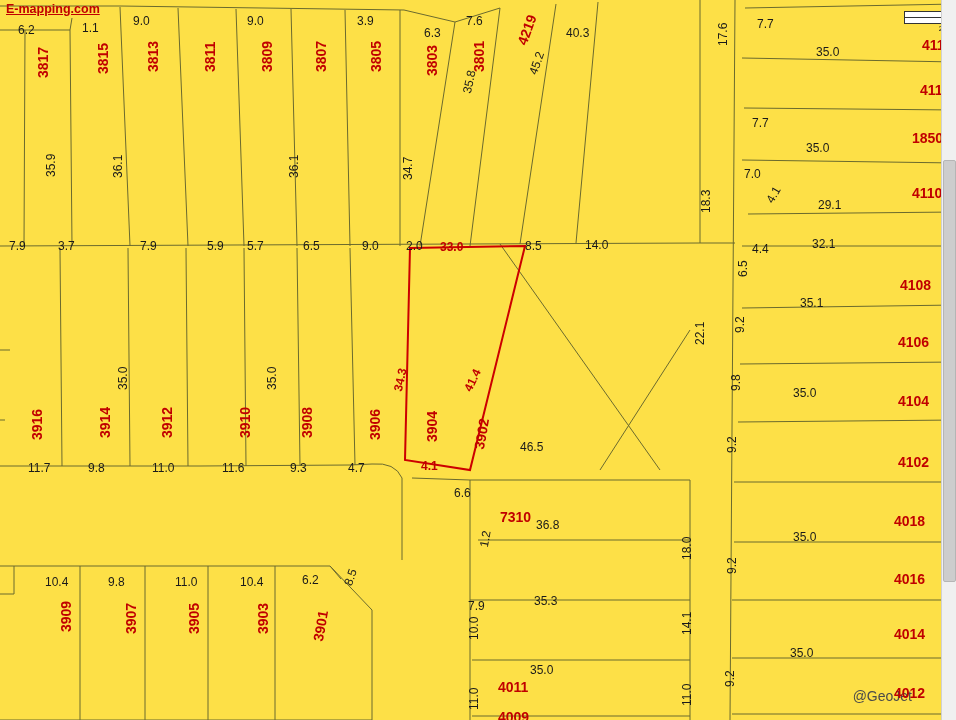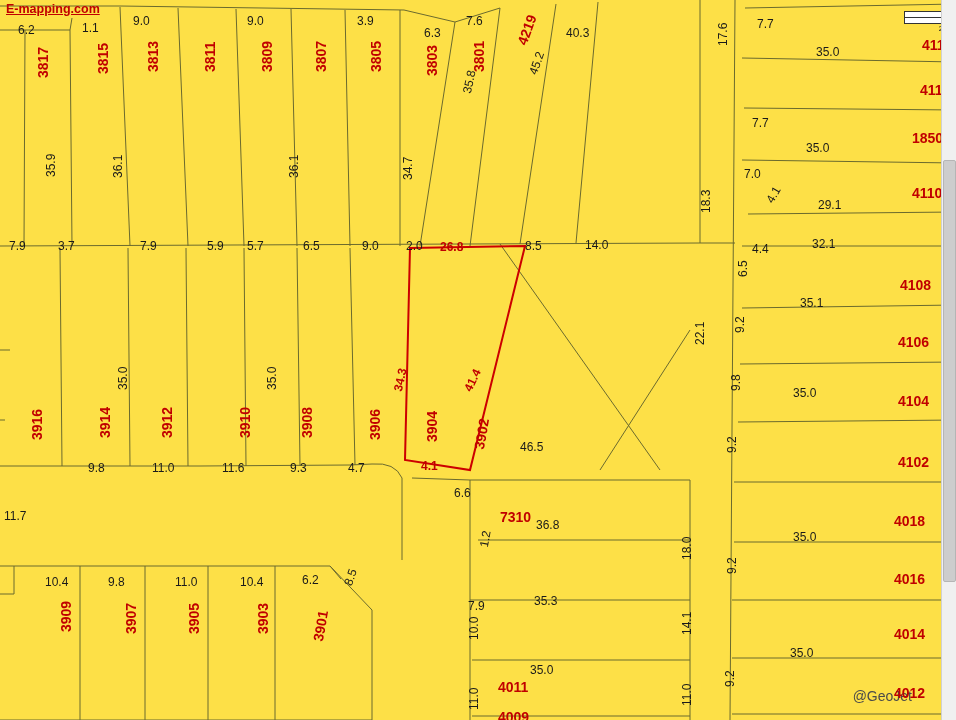--- a/index.html
+++ b/index.html
@@ -278,21 +278,21 @@
       <div class="lbl dim" style="left: 737px; top: 277px; transform: rotate(-90deg);">6.5</div>
       <div class="lbl dim" style="left: 800px; top: 297px; transform: rotate(0deg);">35.1</div>
       <div class="lbl dim" style="left: 734px; top: 333px; transform: rotate(-90deg);">9.2</div>
       <div class="lbl dim" style="left: 694px; top: 345px; transform: rotate(-90deg);">22.1</div>
       <div class="lbl dim" style="left: 730px; top: 391px; transform: rotate(-90deg);">9.8</div>
       <div class="lbl dim" style="left: 793px; top: 387px; transform: rotate(0deg);">35.0</div>
       <div class="lbl dim" style="left: 117px; top: 390px; transform: rotate(-90deg);">35.0</div>
       <div class="lbl dim" style="left: 266px; top: 390px; transform: rotate(-90deg);">35.0</div>
       <div class="lbl dim" style="left: 950px; top: 449px; transform: rotate(-90deg);">9.2</div>
       <div class="lbl dim" style="left: 726px; top: 453px; transform: rotate(-90deg);">9.2</div>
-      <div class="lbl dim" style="left: 4px; top: 462px; transform: rotate(0deg); margin-top: 48px;">11.7</div>
+      <div class="lbl dim" style="left: 28px; top: 462px; transform: rotate(0deg);">11.7</div>
       <div class="lbl dim" style="left: 88px; top: 462px; transform: rotate(0deg);">9.8</div>
       <div class="lbl dim" style="left: 152px; top: 462px; transform: rotate(0deg);">11.0</div>
       <div class="lbl dim" style="left: 222px; top: 462px; transform: rotate(0deg);">11.6</div>
       <div class="lbl dim" style="left: 290px; top: 462px; transform: rotate(0deg);">9.3</div>
       <div class="lbl dim" style="left: 348px; top: 462px; transform: rotate(0deg);">4.7</div>
       <div class="lbl dim" style="left: 520px; top: 441px; transform: rotate(0deg);">46.5</div>
       <div class="lbl dim" style="left: 454px; top: 487px; transform: rotate(0deg);">6.6</div>
       <div class="lbl dim" style="left: 793px; top: 531px; transform: rotate(0deg);">35.0</div>
       <div class="lbl dim" style="left: 726px; top: 574px; transform: rotate(-90deg);">9.2</div>
       <div class="lbl dim" style="left: 948px; top: 570px; transform: rotate(-90deg);">9.5</div>
@@ -309,21 +309,21 @@
       <div class="lbl dim" style="left: 342px; top: 583px; transform: rotate(-70deg);">8.5</div>
       <div class="lbl dim" style="left: 681px; top: 635px; transform: rotate(-90deg);">14.1</div>
       <div class="lbl dim" style="left: 948px; top: 625px; transform: rotate(-90deg);">8.9</div>
       <div class="lbl dim" style="left: 468px; top: 640px; transform: rotate(-90deg);">10.0</div>
       <div class="lbl dim" style="left: 790px; top: 647px; transform: rotate(0deg);">35.0</div>
       <div class="lbl dim" style="left: 530px; top: 664px; transform: rotate(0deg);">35.0</div>
       <div class="lbl dim" style="left: 724px; top: 687px; transform: rotate(-90deg);">9.2</div>
       <div class="lbl dim" style="left: 948px; top: 686px; transform: rotate(-90deg);">9.2</div>
       <div class="lbl dim" style="left: 468px; top: 710px; transform: rotate(-90deg);">11.0</div>
       <div class="lbl dim" style="left: 681px; top: 706px; transform: rotate(-90deg);">11.0</div>
-      <div class="lbl dim-red" style="left: 440px; top: 241px; transform: rotate(0deg);">26.8</div>
+      <div class="lbl dim-red" style="left: 440px; top: 241px; transform: rotate(0deg);">33.0</div>
       <div class="lbl dim-red" style="left: 392px; top: 390px; transform: rotate(-78deg);">34.3</div>
       <div class="lbl dim-red" style="left: 462px; top: 388px; transform: rotate(-64deg);">41.4</div>
       <div class="lbl dim-red" style="left: 421px; top: 460px; transform: rotate(0deg);">4.1</div>
     </div>
 
   <div id="vscroll">
     <div class="thumb"></div>
   </div>
 </div>
 

